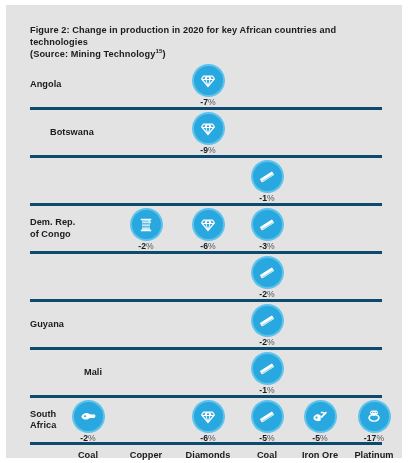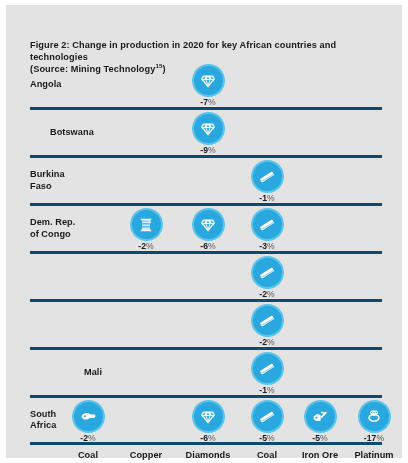--- a/index.html
+++ b/index.html
@@ -27,21 +27,20 @@
   #caption {
     position: absolute;
     left: 24px;
     top: 19px;
     width: 355px;
     font-size: 9.2px;
     font-weight: bold;
     line-height: 12.2px;
     color: #1b1b1b;
     letter-spacing: 0.1px;
-    margin-top: 15px;
   }
   #caption sup {
     font-size: 6.2px;
     vertical-align: super;
     line-height: 0;
   }
 
   #matrix {
     position: absolute;
     left: 24px;
@@ -144,21 +143,20 @@
           <div class="badge">
             <svg width="17" height="17" viewBox="0 0 24 24">
               <path fill="#ffffff" d="M5.2 4.2h13.6l3.2 5.1L12 21.2 2 9.3z"></path>
               <path fill="#29a8e0" d="M12 6.1l2.1 3.2H9.9zM6.1 6.1h2.6L6.9 9.3H4.1zM15.3 6.1h2.6L20 9.3h-2.9zM5.5 10.6h3.2l1.6 5.4zM10.1 10.6h3.8L12 17.6zM15.3 10.6h3.2l-4.8 5.4z"></path>
             </svg>
           </div>
           <div class="value"><b>-9</b>%</div>
         </div>
       </div>
       <div class="row" style="height: 48px;">
-        <div class="row-label" style="top: 11.4px;">Burkina<br>Faso</div>
         <div class="cell" style="left: 211px; top: 4px;">
           <div class="badge">
             <svg width="18" height="18" viewBox="0 0 24 24">
               <g transform="rotate(-32 12 12)">
                 <path fill="#ffffff" d="M3.4 9.2h17.2c.6 0 1 .45 1 1v3.6c0 .55-.4 1-1 1H3.4c-.6 0-1-.45-1-1v-3.6c0-.55.4-1 1-1z"></path>
                 <path fill="#29a8e0" d="M3.6 12.9h16.8v1.2H3.6z" opacity="0.55"></path>
               </g>
             </svg>
           </div>
           <div class="value"><b>-1</b>%</div>
@@ -205,20 +203,21 @@
               <g transform="rotate(-32 12 12)">
                 <path fill="#ffffff" d="M3.4 9.2h17.2c.6 0 1 .45 1 1v3.6c0 .55-.4 1-1 1H3.4c-.6 0-1-.45-1-1v-3.6c0-.55.4-1 1-1z"></path>
                 <path fill="#29a8e0" d="M3.6 12.9h16.8v1.2H3.6z" opacity="0.55"></path>
               </g>
             </svg>
           </div>
           <div class="value"><b>-2</b>%</div>
         </div>
       </div>
       <div class="row" style="height: 48px;">
+        <div class="row-label" style="top: 17.2px;">Guyana</div>
         <div class="cell" style="left: 211px; top: 4px;">
           <div class="badge">
             <svg width="18" height="18" viewBox="0 0 24 24">
               <g transform="rotate(-32 12 12)">
                 <path fill="#ffffff" d="M3.4 9.2h17.2c.6 0 1 .45 1 1v3.6c0 .55-.4 1-1 1H3.4c-.6 0-1-.45-1-1v-3.6c0-.55.4-1 1-1z"></path>
                 <path fill="#29a8e0" d="M3.6 12.9h16.8v1.2H3.6z" opacity="0.55"></path>
               </g>
             </svg>
           </div>
           <div class="value"><b>-2</b>%</div>

